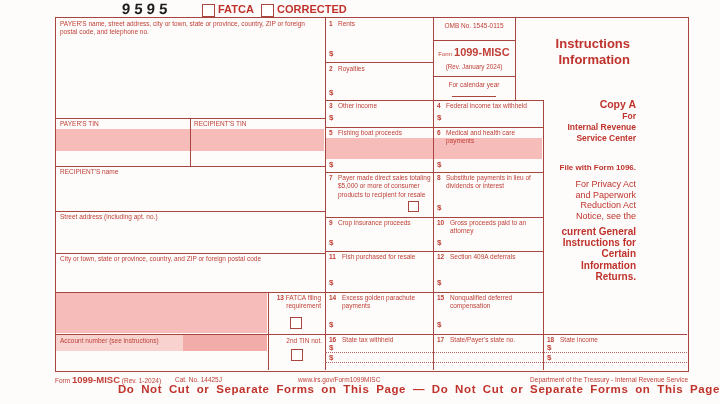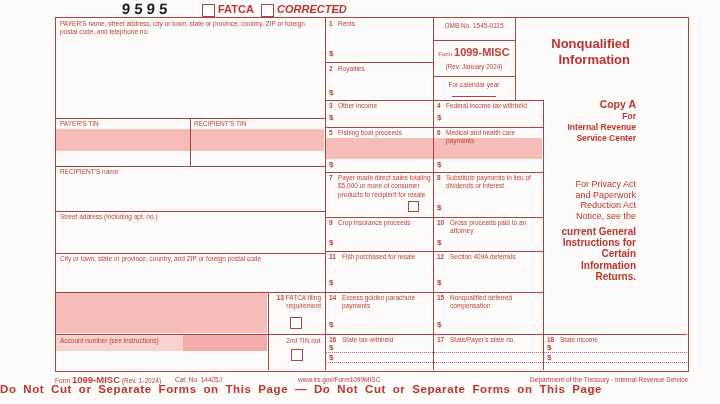--- a/index.html
+++ b/index.html
@@ -32,33 +32,33 @@
   .code9595{position:absolute;left:122px;top:0px;font-size:15px;font-weight:bold;color:#1c1c1c;
     letter-spacing:4px;transform:skewX(-4deg);z-index:4;}
   .toplabel{position:absolute;font-size:11px;font-weight:bold;color:var(--redbold);z-index:4;}
 
   .ombcell{position:absolute;color:var(--red);text-align:center;z-index:4;}
   .title-line{position:absolute;left:440px;width:190px;text-align:right;font-size:13px;
     font-weight:bold;color:var(--redbold);z-index:4;}
   .copyblock{position:absolute;left:440px;width:196px;text-align:right;color:var(--redbold);z-index:4;}
 
   .footer-piece{position:absolute;font-size:6.5px;color:var(--red);z-index:4;}
-  .donotcut{position:absolute;left:0;top:383px;width:720px;text-align:left;font-size:11.5px;
+  .donotcut{position:absolute;left:0;top:383px;width:720px;text-align:right;font-size:11.5px;
     font-weight:bold;color:var(--redbold);letter-spacing:0.6px;word-spacing:3px;z-index:4;}
 </style>
 </head>
 <body>
 
 <div id="canvas">
 
   <div class="code9595">9595</div>
   <div class="checkbox" style="left:202px;top:4px;width:11px;height:11px;"></div>
   <div class="toplabel" style="left:218px;top:3px;">FATCA</div>
   <div class="checkbox" style="left:261px;top:4px;width:11px;height:11px;"></div>
-  <div class="toplabel" style="left:277px;top:3px;font-style:italic;">CORRECTED</div>
+  <div class="toplabel" style="left:277px;top:3px;">CORRECTED</div>
 
   <div class="pink" style="left:56px;top:129px;width:134px;height:22px;background:var(--pink);"></div>
   <div class="pink" style="left:190px;top:129px;width:134px;height:22px;background:var(--pink);"></div>
   <div class="pink" style="left:326px;top:138px;width:107px;height:21px;background:var(--pink);"></div>
   <div class="pink" style="left:433px;top:138px;width:109px;height:21px;background:var(--pink);"></div>
   <div class="pink" style="left:56px;top:293px;width:211px;height:40px;background:var(--pink);"></div>
   <div class="pink" style="left:56px;top:335px;width:211px;height:16px;background:var(--pinklight);"></div>
   <div class="pink" style="left:183px;top:335px;width:84px;height:16px;background:var(--pinkdark);"></div>
 
   <div class="formborder"></div>
@@ -99,27 +99,28 @@
   <div class="checkbox" style="left:291px;top:349px;width:10px;height:10px;"></div>
 
   <div class="ombcell" style="left:435px;top:22px;width:78px;font-size:6.5px;">OMB No. 1545-0115</div>
   <div class="ombcell" style="left:435px;top:46px;width:78px;font-size:6px;">
     <span>Form</span>
     <span style="font-size:11px;font-weight:bold;">1099-MISC</span>
   </div>
   <div class="ombcell" style="left:435px;top:63px;width:78px;font-size:6.3px;">(Rev. January 2024)</div>
   <div class="ombcell" style="left:435px;top:81px;width:78px;font-size:6.5px;">For calendar year</div>
 
-  <div class="title-line" style="top:36px;">Nonqualified</div>
+  <div class="title-line" style="top:36px;">Instructions</div>
   <div class="title-line" style="top:52px;">Information</div>
 
   <div class="copyblock" style="top:98px;font-size:10.5px;font-weight:bold;">Copy A</div>
   <div class="copyblock preline" style="top:111px;font-size:8.5px;font-weight:bold;line-height:1.28;">For
 Internal Revenue
 Service Center</div>
+  <div class="copyblock" style="top:163px;font-size:8px;font-weight:bold;">File with Form 1096.</div>
   <div class="copyblock preline" style="top:179px;font-size:9px;line-height:1.18;">For Privacy Act
 and Paperwork
 Reduction Act
 Notice, see the</div>
   <div class="copyblock preline" style="top:226px;font-size:10px;font-weight:bold;line-height:1.12;">current General
 Instructions for
 Certain
 Information
 Returns.</div>
 

